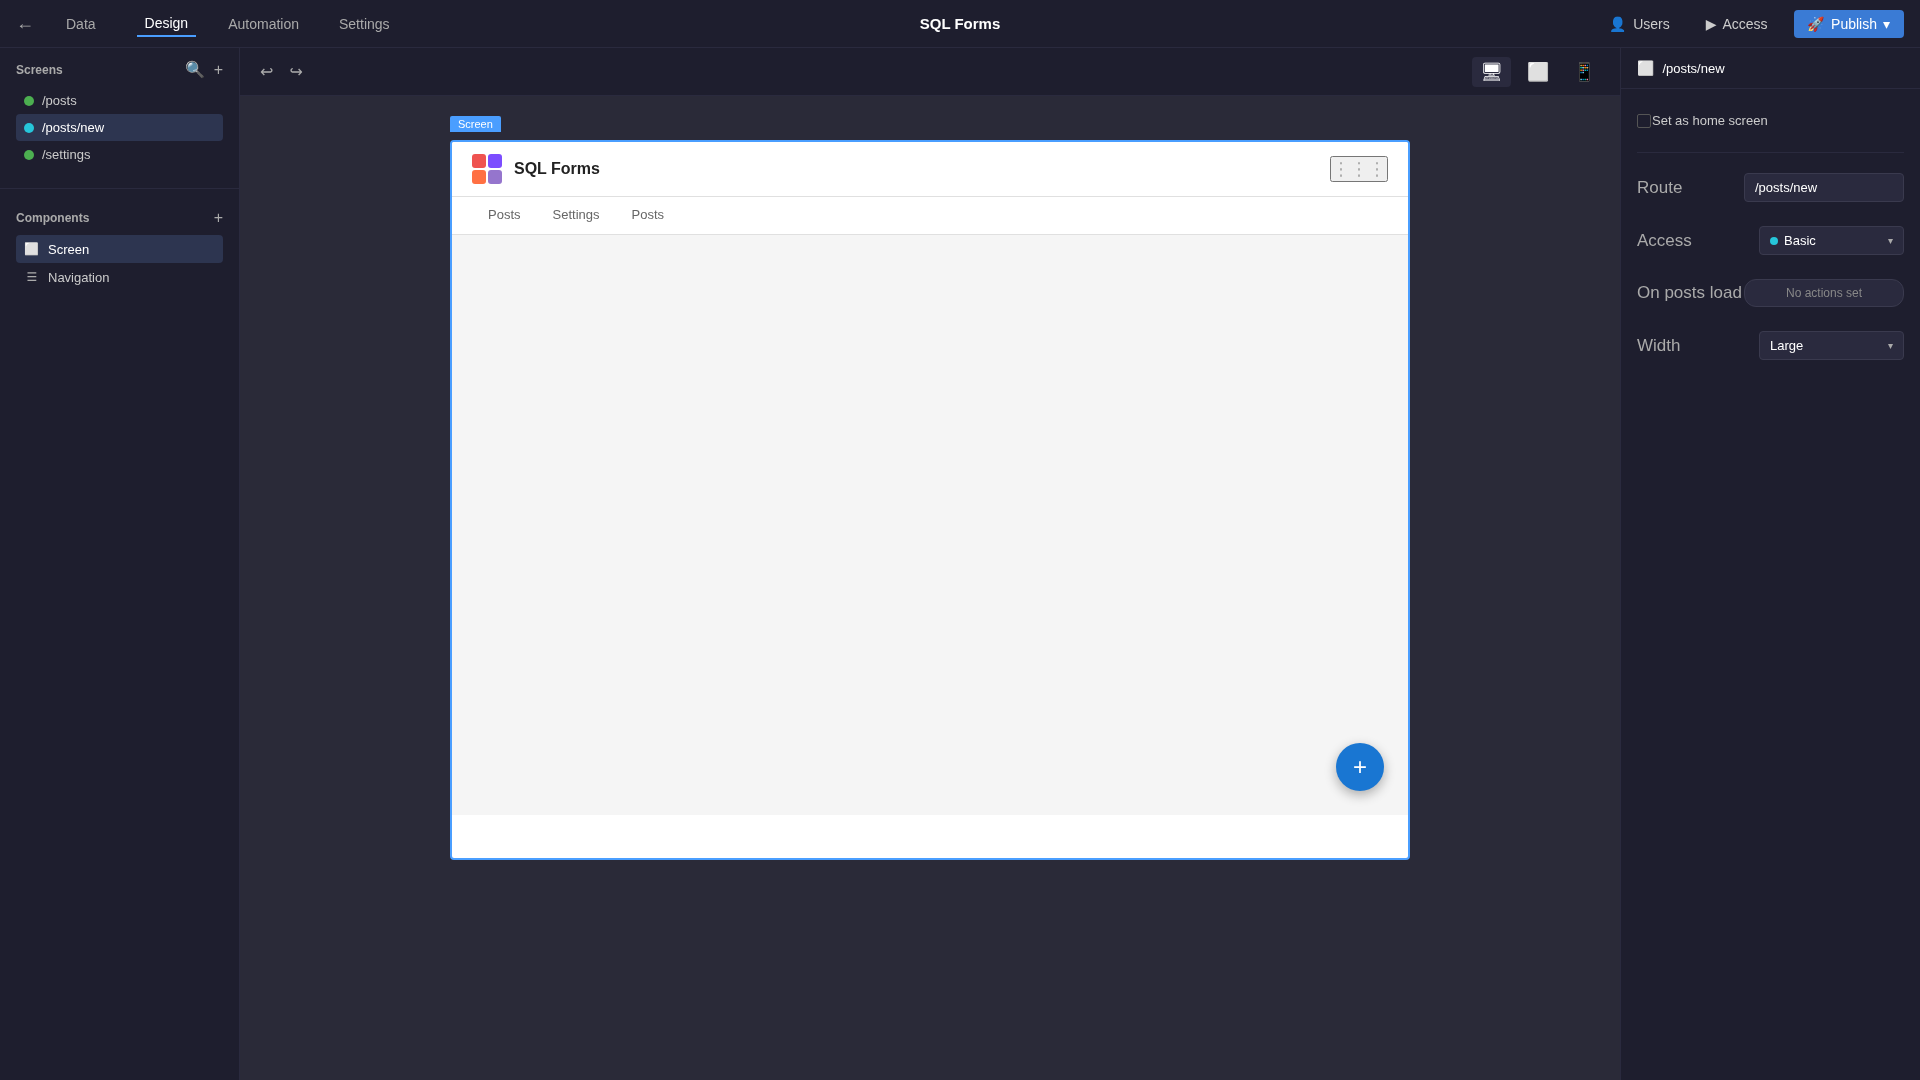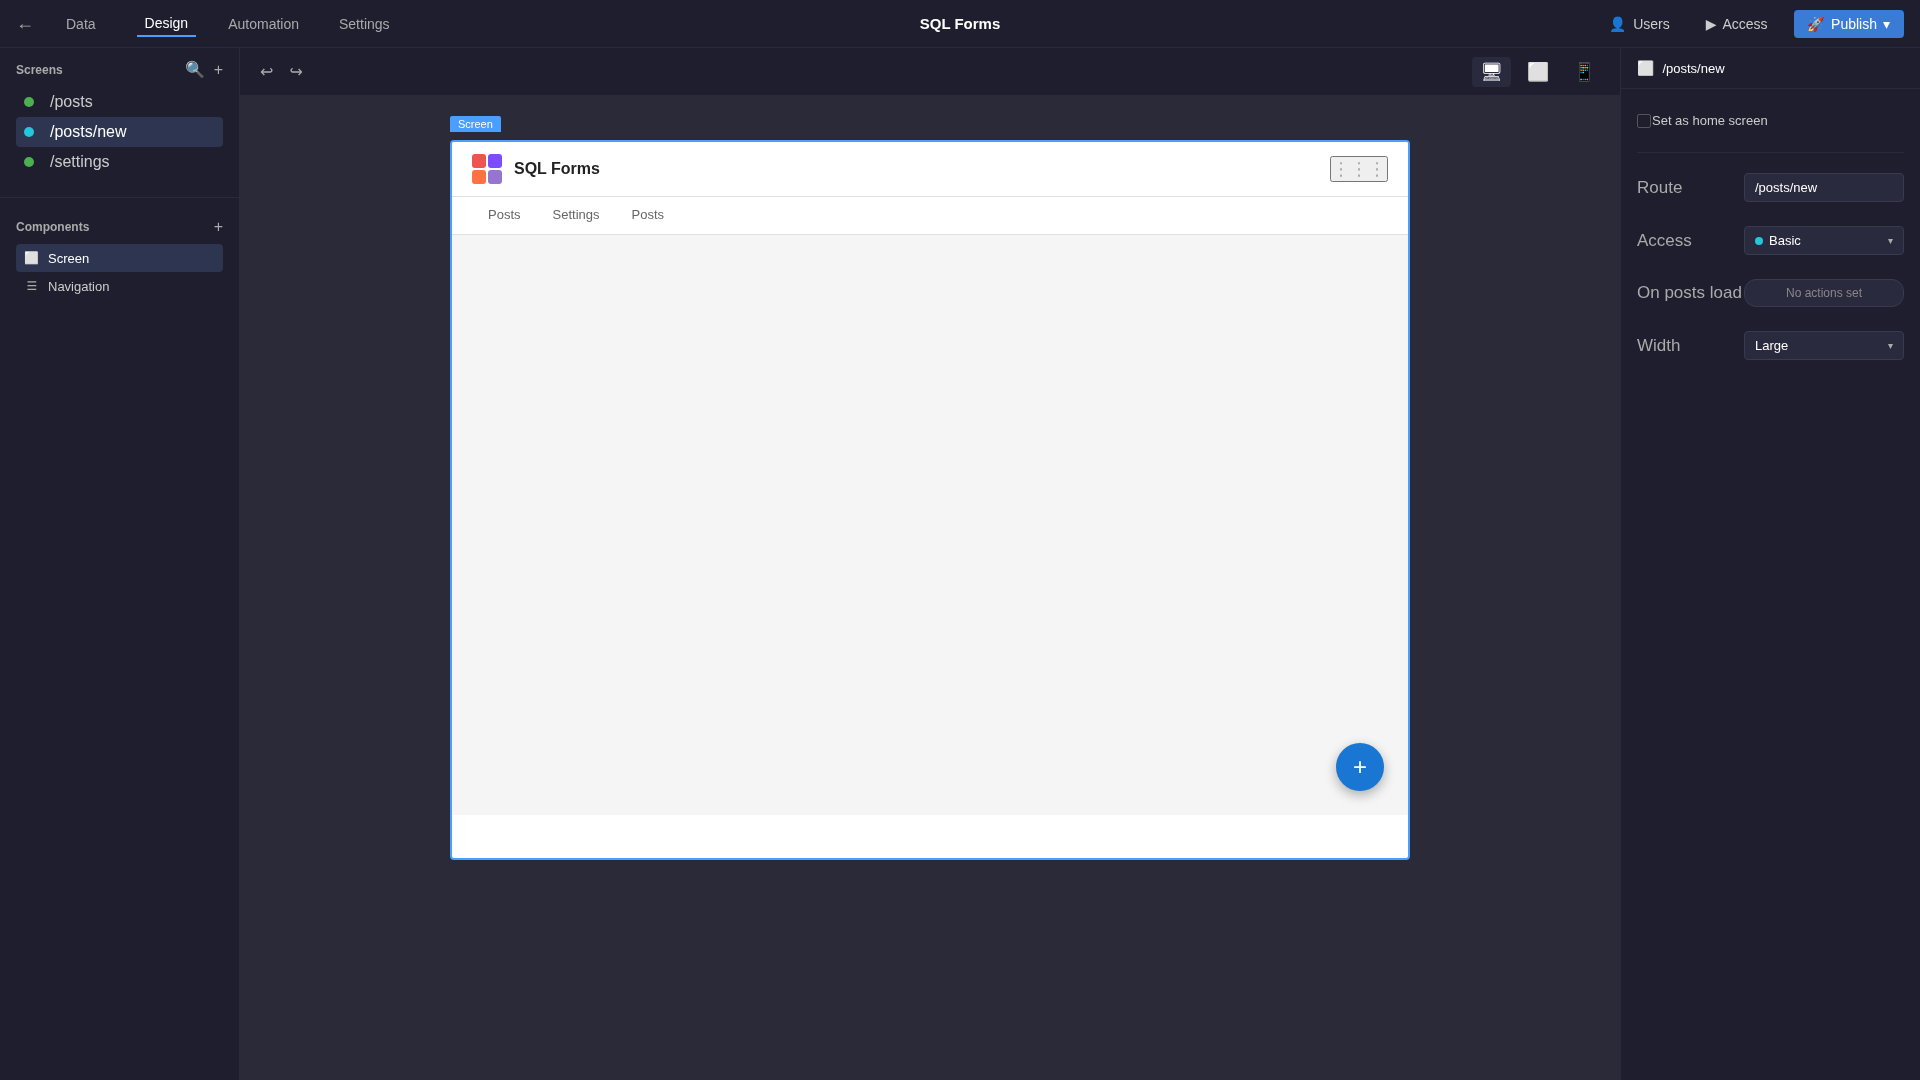--- a/index.html
+++ b/index.html
@@ -29,22 +29,22 @@
 
     
     .left-panel { width: 240px; background: #1e1e2e; border-right: 1px solid #2a2a3e; display: flex; flex-direction: column; flex-shrink: 0; }
 
     .panel-section { padding: 12px 16px; }
     .panel-section-header { display: flex; align-items: center; justify-content: space-between; margin-bottom: 8px; }
     .panel-section-title { font-size: 12px; font-weight: 600; color: #aaa; text-transform: none; letter-spacing: 0; }
     .panel-action-btn { color: #aaa; cursor: pointer; font-size: 16px; background: none; border: none; }
 
     .screen-item {
-      display: flex; align-items: center; gap: 16px;
-      padding: 6px 8px; border-radius: 4px; cursor: pointer; font-size: 16px; color: #ccc;
+      display: flex; align-items: center; gap: 8px;
+      padding: 6px 8px; border-radius: 4px; cursor: pointer; font-size: 13px; color: #ccc;
     }
     .screen-item.active { background: #2d3550; color: #fff; }
     .dot { width: 10px; height: 10px; border-radius: 50%; flex-shrink: 0; }
     .dot-green { background: #4caf50; }
     .dot-teal { background: #26c6da; }
 
     .divider { height: 1px; background: #2a2a3e; margin: 8px 0; }
 
     .component-item {
       display: flex; align-items: center; gap: 8px;
@@ -132,21 +132,21 @@
 
     .section-divider { height: 1px; background: #2a2a3e; }
 
     .input-field {
       background: #2a2a3e; border: 1px solid #3a3a4e; border-radius: 4px;
       color: #fff; font-size: 13px; padding: 6px 10px; width: 160px;
     }
 
     .select-field {
       background: #2a2a3e; border: 1px solid #3a3a4e; border-radius: 4px;
-      color: #fff; font-size: 13px; padding: 6px 10px; width: 160px;
+      color: #fff; font-size: 13px; padding: 6px 10px; width: 145px;
       display: flex; align-items: center; justify-content: space-between; cursor: pointer;
     }
     .select-field-inner { display: flex; align-items: center; gap: 6px; }
     .access-dot { width: 8px; height: 8px; border-radius: 50%; background: #26c6da; }
 
     .action-btn {
       background: #2a2a3e; border: 1px solid #3a3a4e; border-radius: 12px;
       color: #888; font-size: 12px; padding: 6px 12px; cursor: pointer; width: 160px; text-align: center;
     }
 

